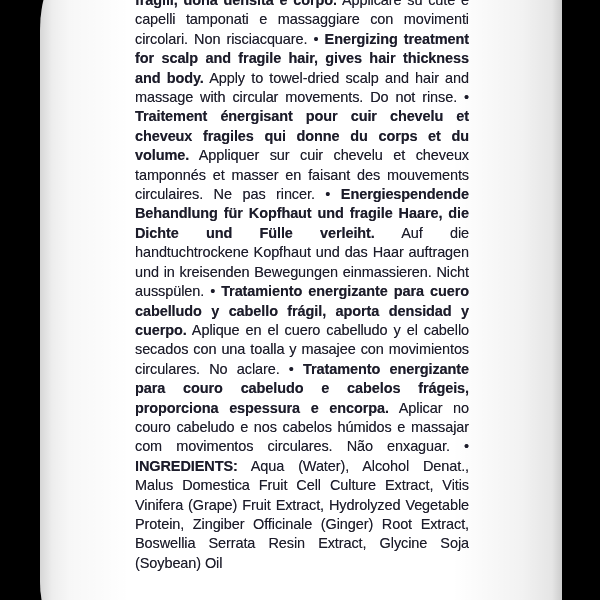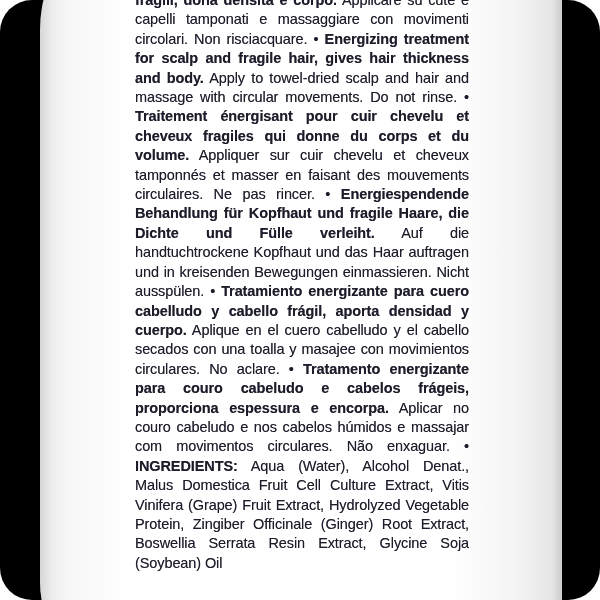--- a/index.html
+++ b/index.html
@@ -67,21 +67,21 @@
     color: #1c1c2a;
     text-shadow: 0 0 0.4px rgba(28,28,42,0.55); 
   }
   .label-paragraph .b {
     font-weight: 700;
   }
 </style>
 </head>
 <body>
 
-<div class="scene" style="background: rgb(0, 0, 0); border-radius: 32px;">
+<div class="scene" style="background: rgb(0, 0, 0);">
   <div class="bottle" style="background: rgb(255, 255, 255);">
     <div class="edge-shade left"></div>
     <div class="edge-shade right"></div>
     <div class="label-block">
       <p class="label-paragraph" style="color: rgb(28, 28, 42);"><span class="b">fragili, dona densità e corpo.</span><span> Applicare su cute e capelli tamponati e massaggiare con movimenti circolari. Non risciacquare. • </span><span class="b">Energizing treatment for scalp and fragile hair, gives hair thickness and body.</span><span> Apply to towel-dried scalp and hair and massage with circular movements. Do not rinse. • </span><span class="b">Traitement énergisant pour cuir chevelu et cheveux fragiles qui donne du corps et du volume.</span><span> Appliquer sur cuir chevelu et cheveux tamponnés et masser en faisant des mouvements circulaires. Ne pas rincer. • </span><span class="b">Energiespendende Behandlung für Kopfhaut und fragile Haare, die Dichte und Fülle verleiht.</span><span> Auf die handtuchtrockene Kopfhaut und das Haar auftragen und in kreisenden Bewegungen einmassieren. Nicht ausspülen. • </span><span class="b">Tratamiento energizante para cuero cabelludo y cabello frágil, aporta densidad y cuerpo.</span><span> Aplique en el cuero cabelludo y el cabello secados con una toalla y masajee con movimientos circulares. No aclare. • </span><span class="b">Tratamento energizante para couro cabeludo e cabelos frágeis, proporciona espessura e encorpa.</span><span> Aplicar no couro cabeludo e nos cabelos húmidos e massajar com movimentos circulares. Não enxaguar. • </span><span class="b">INGREDIENTS:</span><span> Aqua (Water), Alcohol Denat., Malus Domestica Fruit Cell Culture Extract, Vitis Vinifera (Grape) Fruit Extract, Hydrolyzed Vegetable Protein, Zingiber Officinale (Ginger) Root Extract, Boswellia Serrata Resin Extract, Glycine Soja (Soybean) Oil</span></p>
     </div>
   </div>
 </div>
 
 </body></html>

